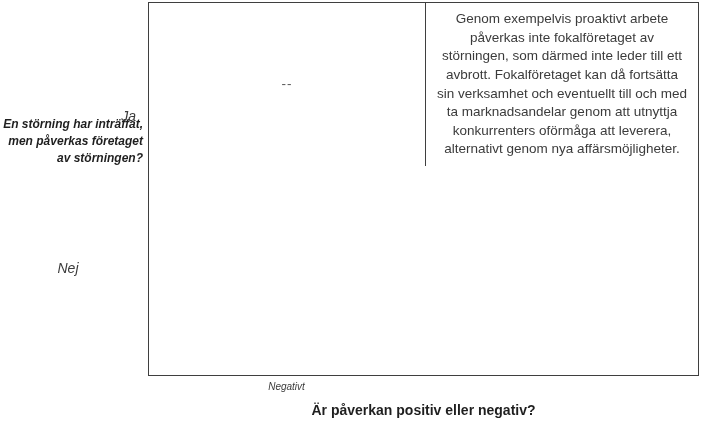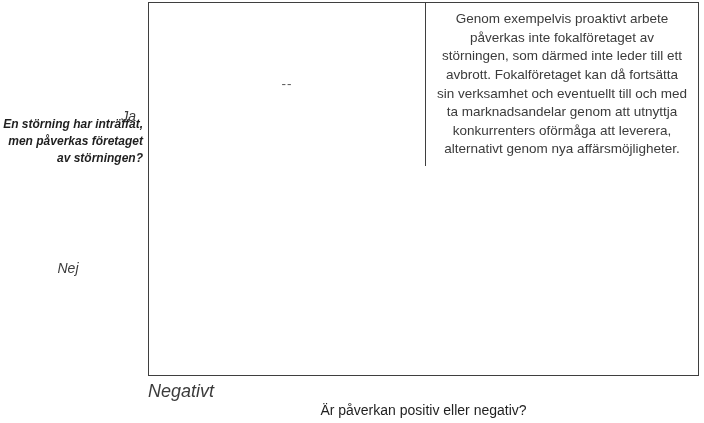--- a/index.html
+++ b/index.html
@@ -71,36 +71,36 @@
     font-size: 14px;
     color: #3b3b3b;
   }
   .row-label.ja  { top: 92px; margin-top: 16px; }
   .row-label.nej { top: 260px; text-align: center; }
 
   
   .col-label {
     position: absolute;
     top: 381px;
-    text-align: left;
+    text-align: center;
     font-style: italic;
-    font-size: 18px;
+    font-size: 10px;
     color: #3b3b3b;
   }
   .col-label.negativt { left: 148px; width: 277px; }
   .col-label.positivt { left: 425px; width: 274px; }
 
   
   .x-axis-title {
     position: absolute;
     left: 148px;
     top: 402px;
     width: 551px;
     text-align: center;
-    font-weight: normal;
+    font-weight: bold;
     font-size: 14px;
     color: #1f1f1f;
   }
 </style>
 </head>
 <body>
 
 <div class="canvas">
 
   <div class="y-axis-title">En störning har inträffat, men påverkas företaget av störningen?</div>

